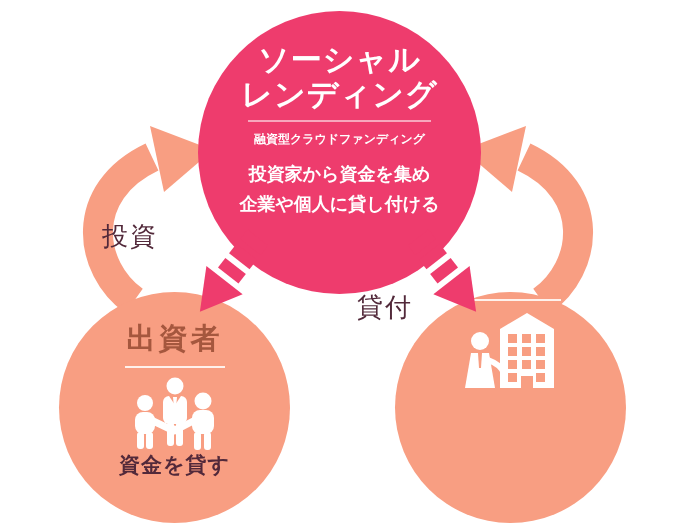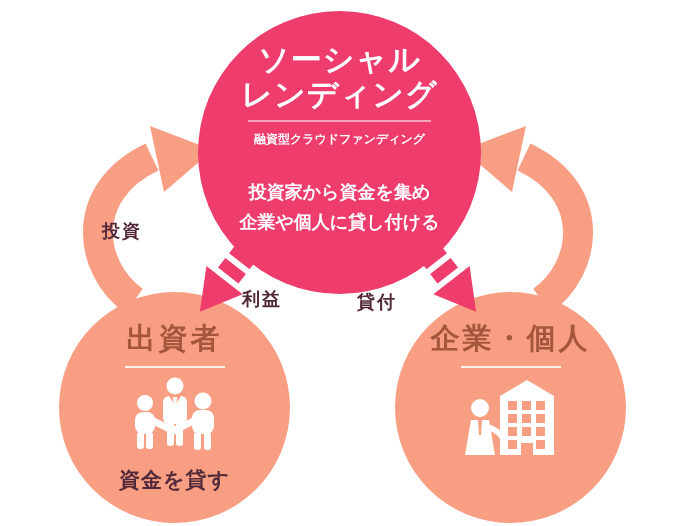--- a/index.html
+++ b/index.html
@@ -13,33 +13,33 @@
   .striped-layer{z-index:2;}
 
   .circle{position:absolute;border-radius:50%;box-sizing:border-box;}
   .main-circle{
     left:198px;top:11px;width:283px;height:283px;background:#ee3c6d;z-index:1;
     display:flex;flex-direction:column;align-items:center;text-align:center;color:#fff;
   }
   .main-title{font-size:31px;font-weight:bold;line-height:1.13;letter-spacing:1px;margin-top:31px;}
   .main-divider{width:183px;height:2px;background:rgba(255,255,255,.55);margin:8px 0 9px;}
   .main-subtitle{font-size:12px;font-weight:bold;letter-spacing:0px;}
-  .main-desc{font-size:18px;font-weight:600;line-height:1.65;margin-top:29px;}
+  .main-desc{font-size:18px;font-weight:600;line-height:1.65;margin-top:11px;}
 
   .sub-circle{
     width:231px;height:231px;background:#f89e82;z-index:1;
     display:flex;flex-direction:column;align-items:center;text-align:left;
   }
   .left-circle{left:59px;top:292px;}
   .right-circle{left:395px;top:292px;}
   .sub-title{font-size:29px;font-weight:bold;color:#a5573e;letter-spacing:3px;margin-top:27px;}
   .sub-divider{width:100px;height:2px;background:rgba(255,255,255,.85);margin:7px 0 9px;}
-  .sub-caption{font-size:21px;font-weight:bold;color:#52293a;margin-top:15px;letter-spacing:1px;}
+  .sub-caption{font-size:21px;font-weight:bold;color:#52293a;margin-top:0;letter-spacing:1px;}
 
-  .flow-label{position:absolute;z-index:3;font-size:18px;font-weight:bold;color:#52293a;letter-spacing:2px;}
+  .flow-label{position:absolute;z-index:3;font-size:26px;font-weight:normal;color:#52293a;letter-spacing:2px;}
   .label-invest{left:102px;top:219px;}
   .label-repay{left:504px;top:219px;}
   .label-profit{left:242px;top:287px;}
   .label-loan{left:357px;top:290px;}
 </style>
 </head>
 <body>
 
 <div class="canvas">
 
@@ -91,21 +91,20 @@
       <rect x="65" y="33" width="22" height="24" rx="8" fill="#fff"></rect>
       <rect x="67" y="55" width="7" height="18" rx="3" fill="#fff"></rect>
       <rect x="77" y="55" width="7" height="18" rx="3" fill="#fff"></rect>
       <path d="M72 41 L49 53" stroke="#fff" stroke-width="7" stroke-linecap="round"></path>
       <circle cx="47" cy="53" r="4.5" fill="#fff"></circle>
     </svg>
     <div class="sub-caption">資金を貸す</div>
   </div>
 
   <div class="circle sub-circle right-circle">
-    <div class="sub-title">企業・個人</div>
     <div class="sub-divider"></div>
     <svg width="94" height="78" viewBox="0 0 94 78">
 
       <path d="M36 78 V19 L63 3 L90 19 V78 Z" fill="#fff"></path>
 
       <rect x="44" y="24" width="9" height="9" fill="#f89e82"></rect>
       <rect x="58" y="24" width="9" height="9" fill="#f89e82"></rect>
       <rect x="72" y="24" width="9" height="9" fill="#f89e82"></rect>
       <rect x="44" y="37" width="9" height="9" fill="#f89e82"></rect>
       <rect x="58" y="37" width="9" height="9" fill="#f89e82"></rect>
@@ -135,16 +134,15 @@
 
     <g transform="translate(417,236) rotate(52)">
       <rect x="2" y="-13" width="12" height="26" fill="#ee3c6d"></rect>
       <rect x="20" y="-13" width="12" height="26" fill="#ee3c6d"></rect>
       <rect x="38" y="-13" width="12" height="26" fill="#ee3c6d"></rect>
       <polygon points="56,-23 96,0 56,23" fill="#ee3c6d"></polygon>
     </g>
   </svg>
 
   <div class="flow-label label-invest">投資</div>
-  <div class="flow-label label-profit">利益</div>
   <div class="flow-label label-loan">貸付</div>
 
 </div>
 
 </body></html>

